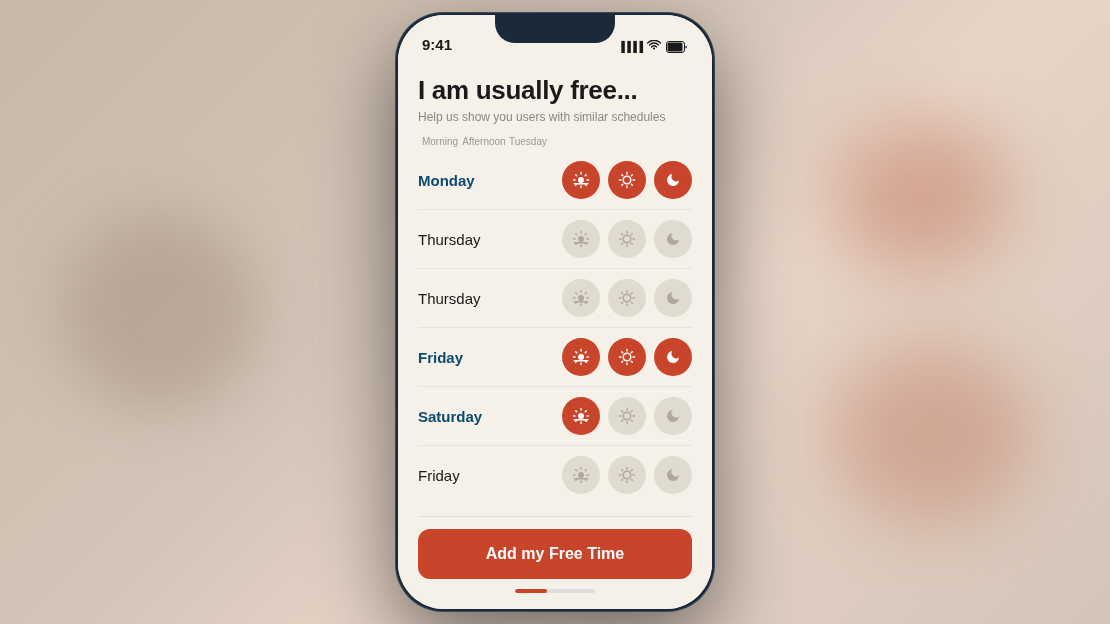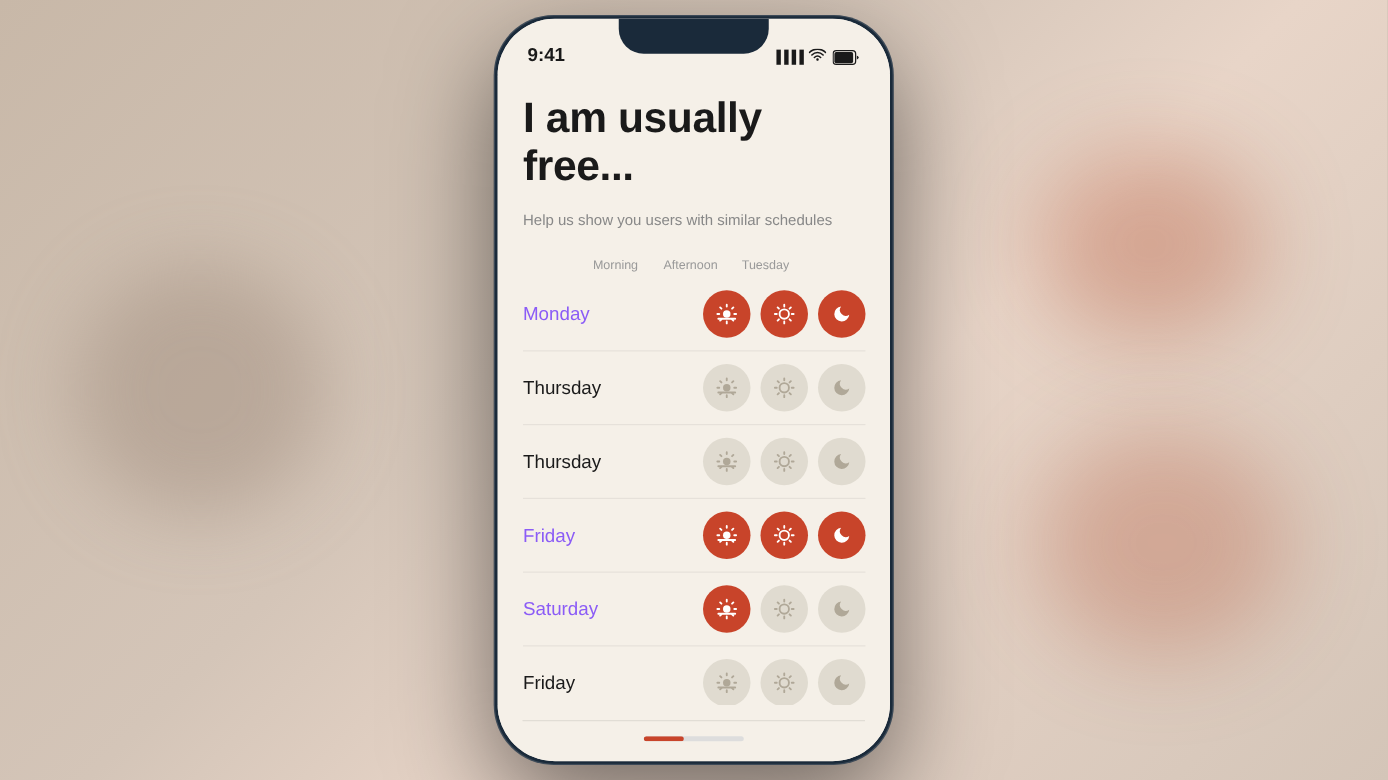--- a/index.html
+++ b/index.html
@@ -122,38 +122,38 @@
     .content {
       flex: 1;
       overflow-y: auto;
       padding: 16px 20px 0;
       background: #f5f0e8;
     }
 
     .content::-webkit-scrollbar { display: none; }
 
     .page-title {
-      font-size: 34px;
+      font-size: 26px;
       font-weight: 700;
       color: #1a1a1a;
-      margin-bottom: 16px;
+      margin-bottom: 4px;
       letter-spacing: -0.3px;
     }
 
     .page-subtitle {
       font-size: 12px;
       color: #888;
-      margin-bottom: 24px;
+      margin-bottom: 12px;
     }
 
     
     .col-headers {
       display: flex;
-      justify-content: center;
-      gap: 16px;
+      justify-content: flex-start;
+      gap: 0;
       margin-bottom: 4px;
       padding-right: 6px;
     }
 
     .col-header {
       width: 44px;
       text-align: center;
       font-size: 10px;
       color: #999;
     }
@@ -168,22 +168,22 @@
     }
 
     .day-name {
       font-size: 15px;
       font-weight: 500;
       color: #1a1a1a;
       width: 100px;
     }
 
     .day-name.active {
-      color: #8b5cf6;
-      font-weight: 400;
+      color: #0c4a6e;
+      font-weight: 700;
     }
 
     .day-icons {
       display: flex;
       gap: 8px;
     }
 
     .time-btn {
       width: 38px;
       height: 38px;
@@ -481,20 +481,21 @@
                   </span>
                 </button>
               </div>
             </div>
           </div>
 
       </div>
 
       <div class="bottom-section">
         <div class="divider"></div>
+        <button class="add-btn">Add my Free Time</button>
         <div class="progress-bar-container">
           <div class="progress-bar">
             <div class="progress-fill" id="progress-fill" style="width: 40%;"></div>
           </div>
         </div>
       </div>
 
     </div>
   </div>
 </div>

